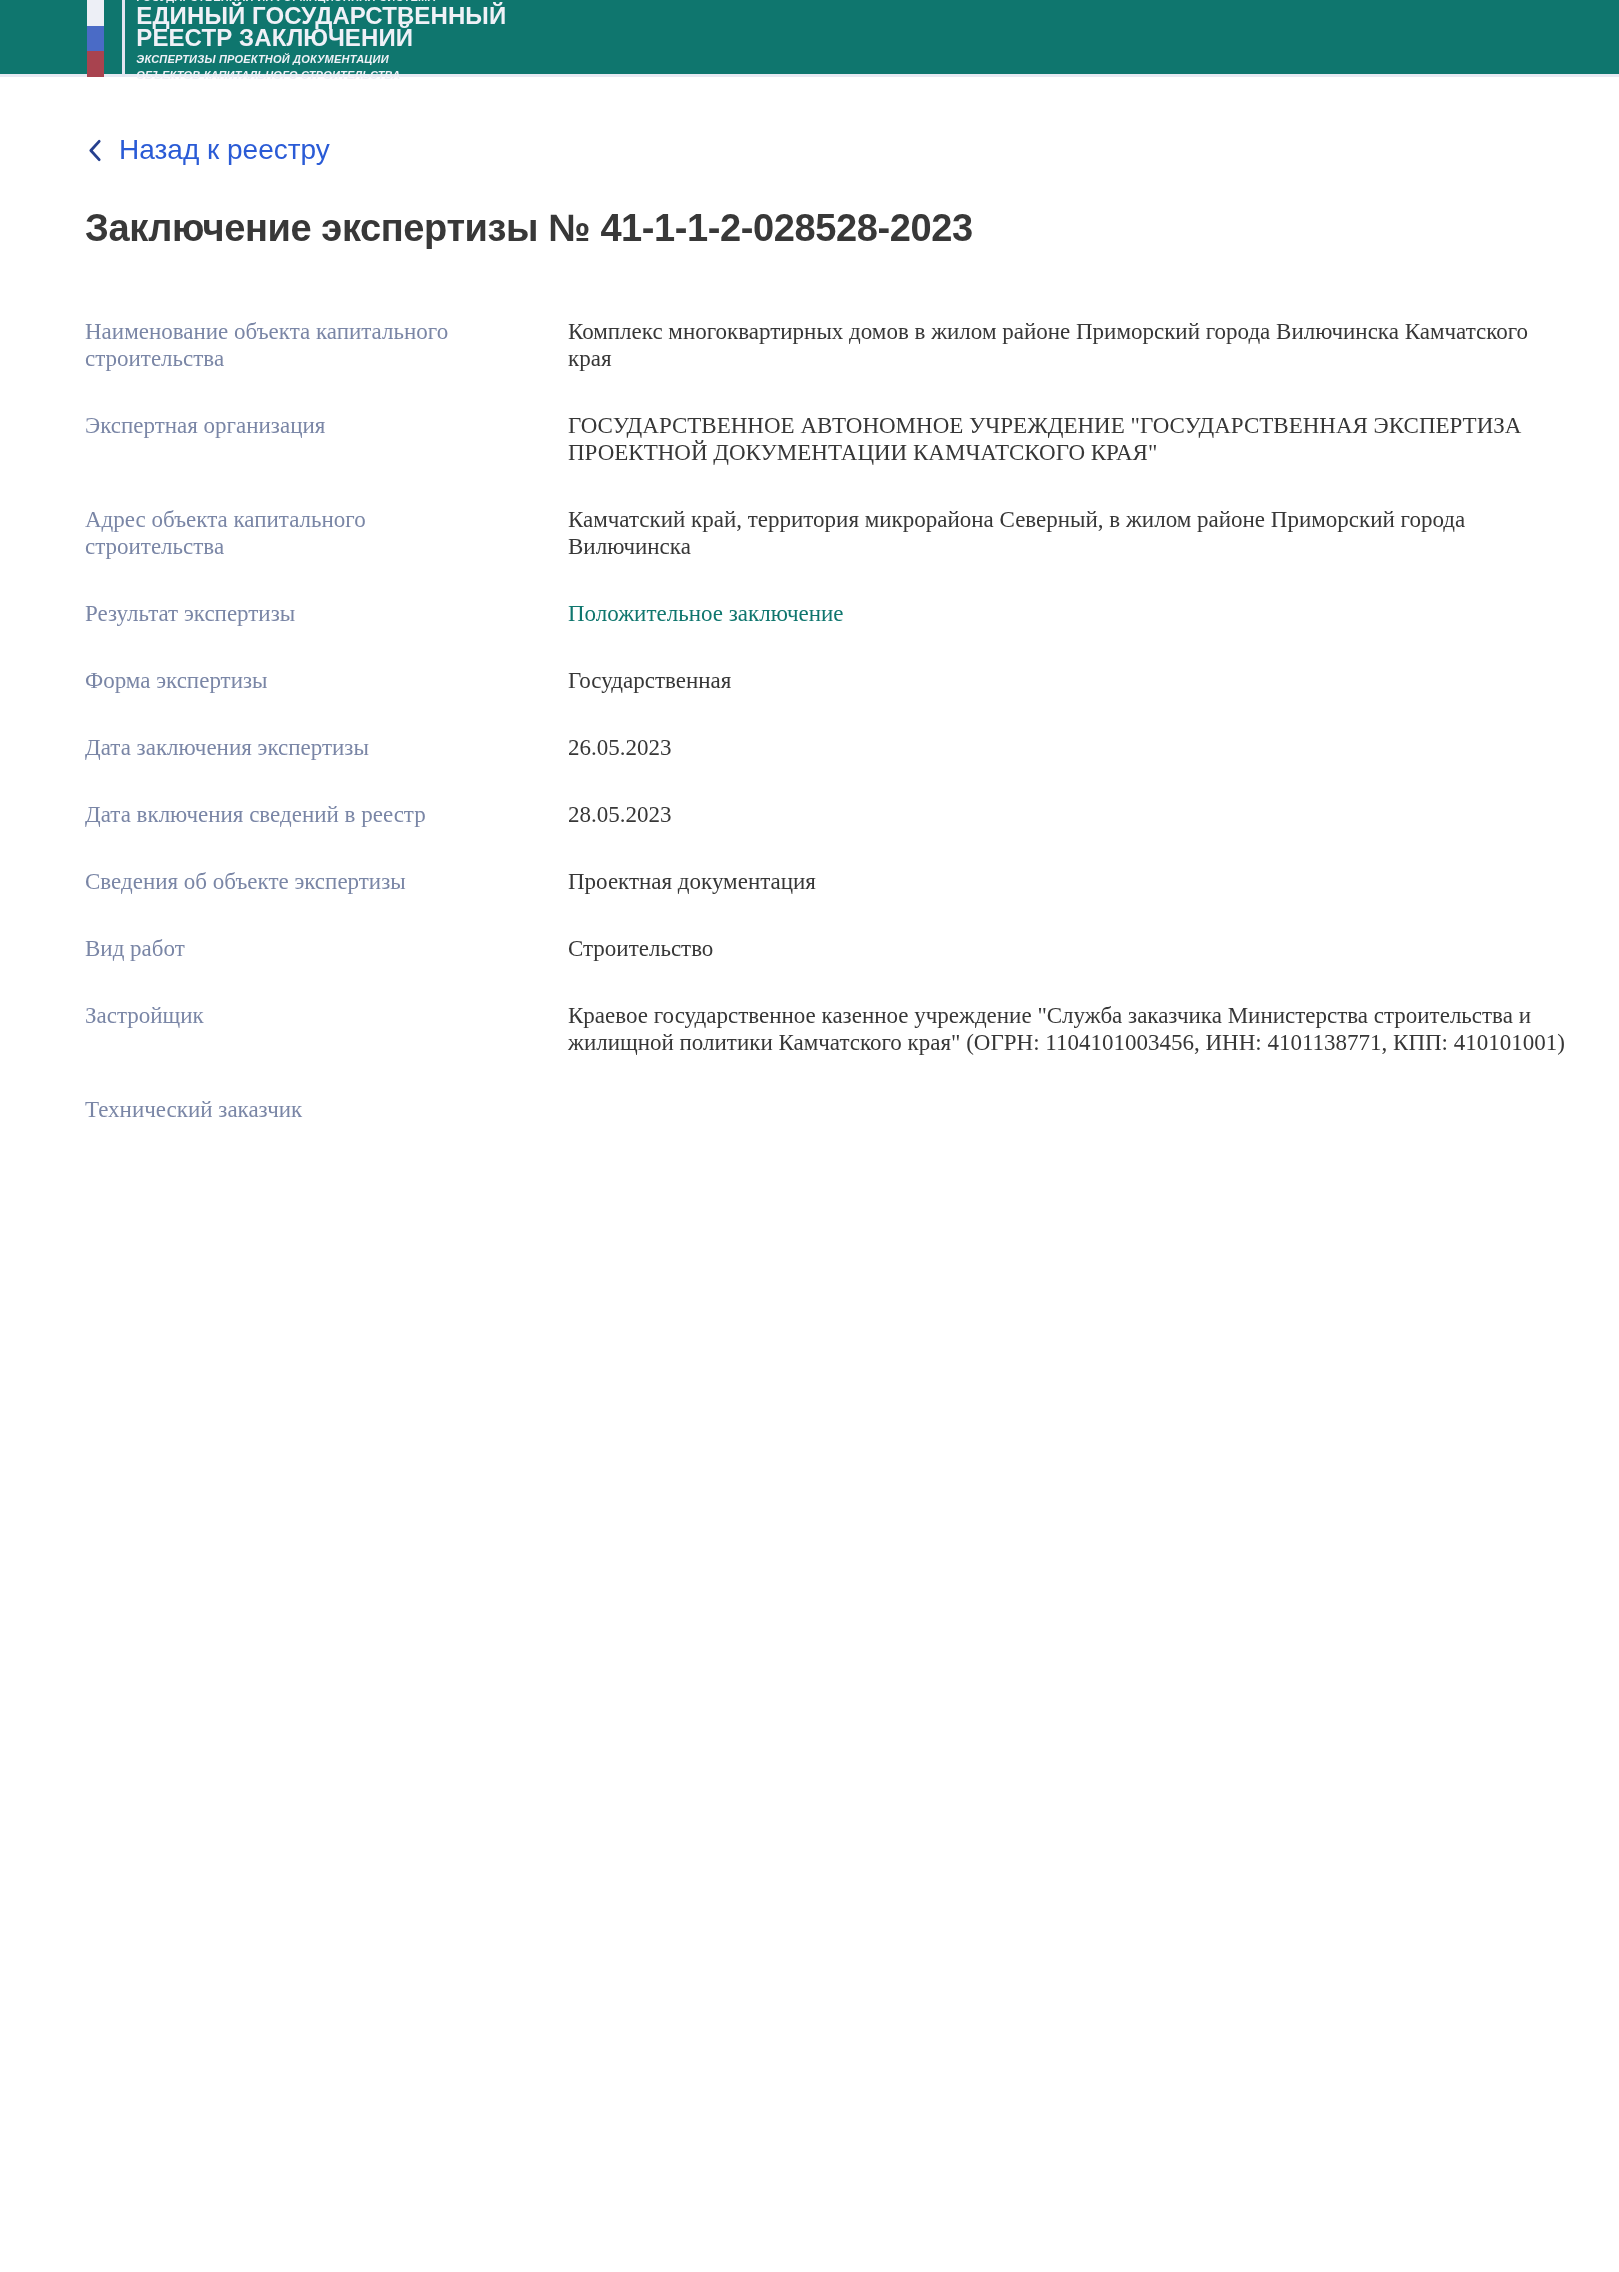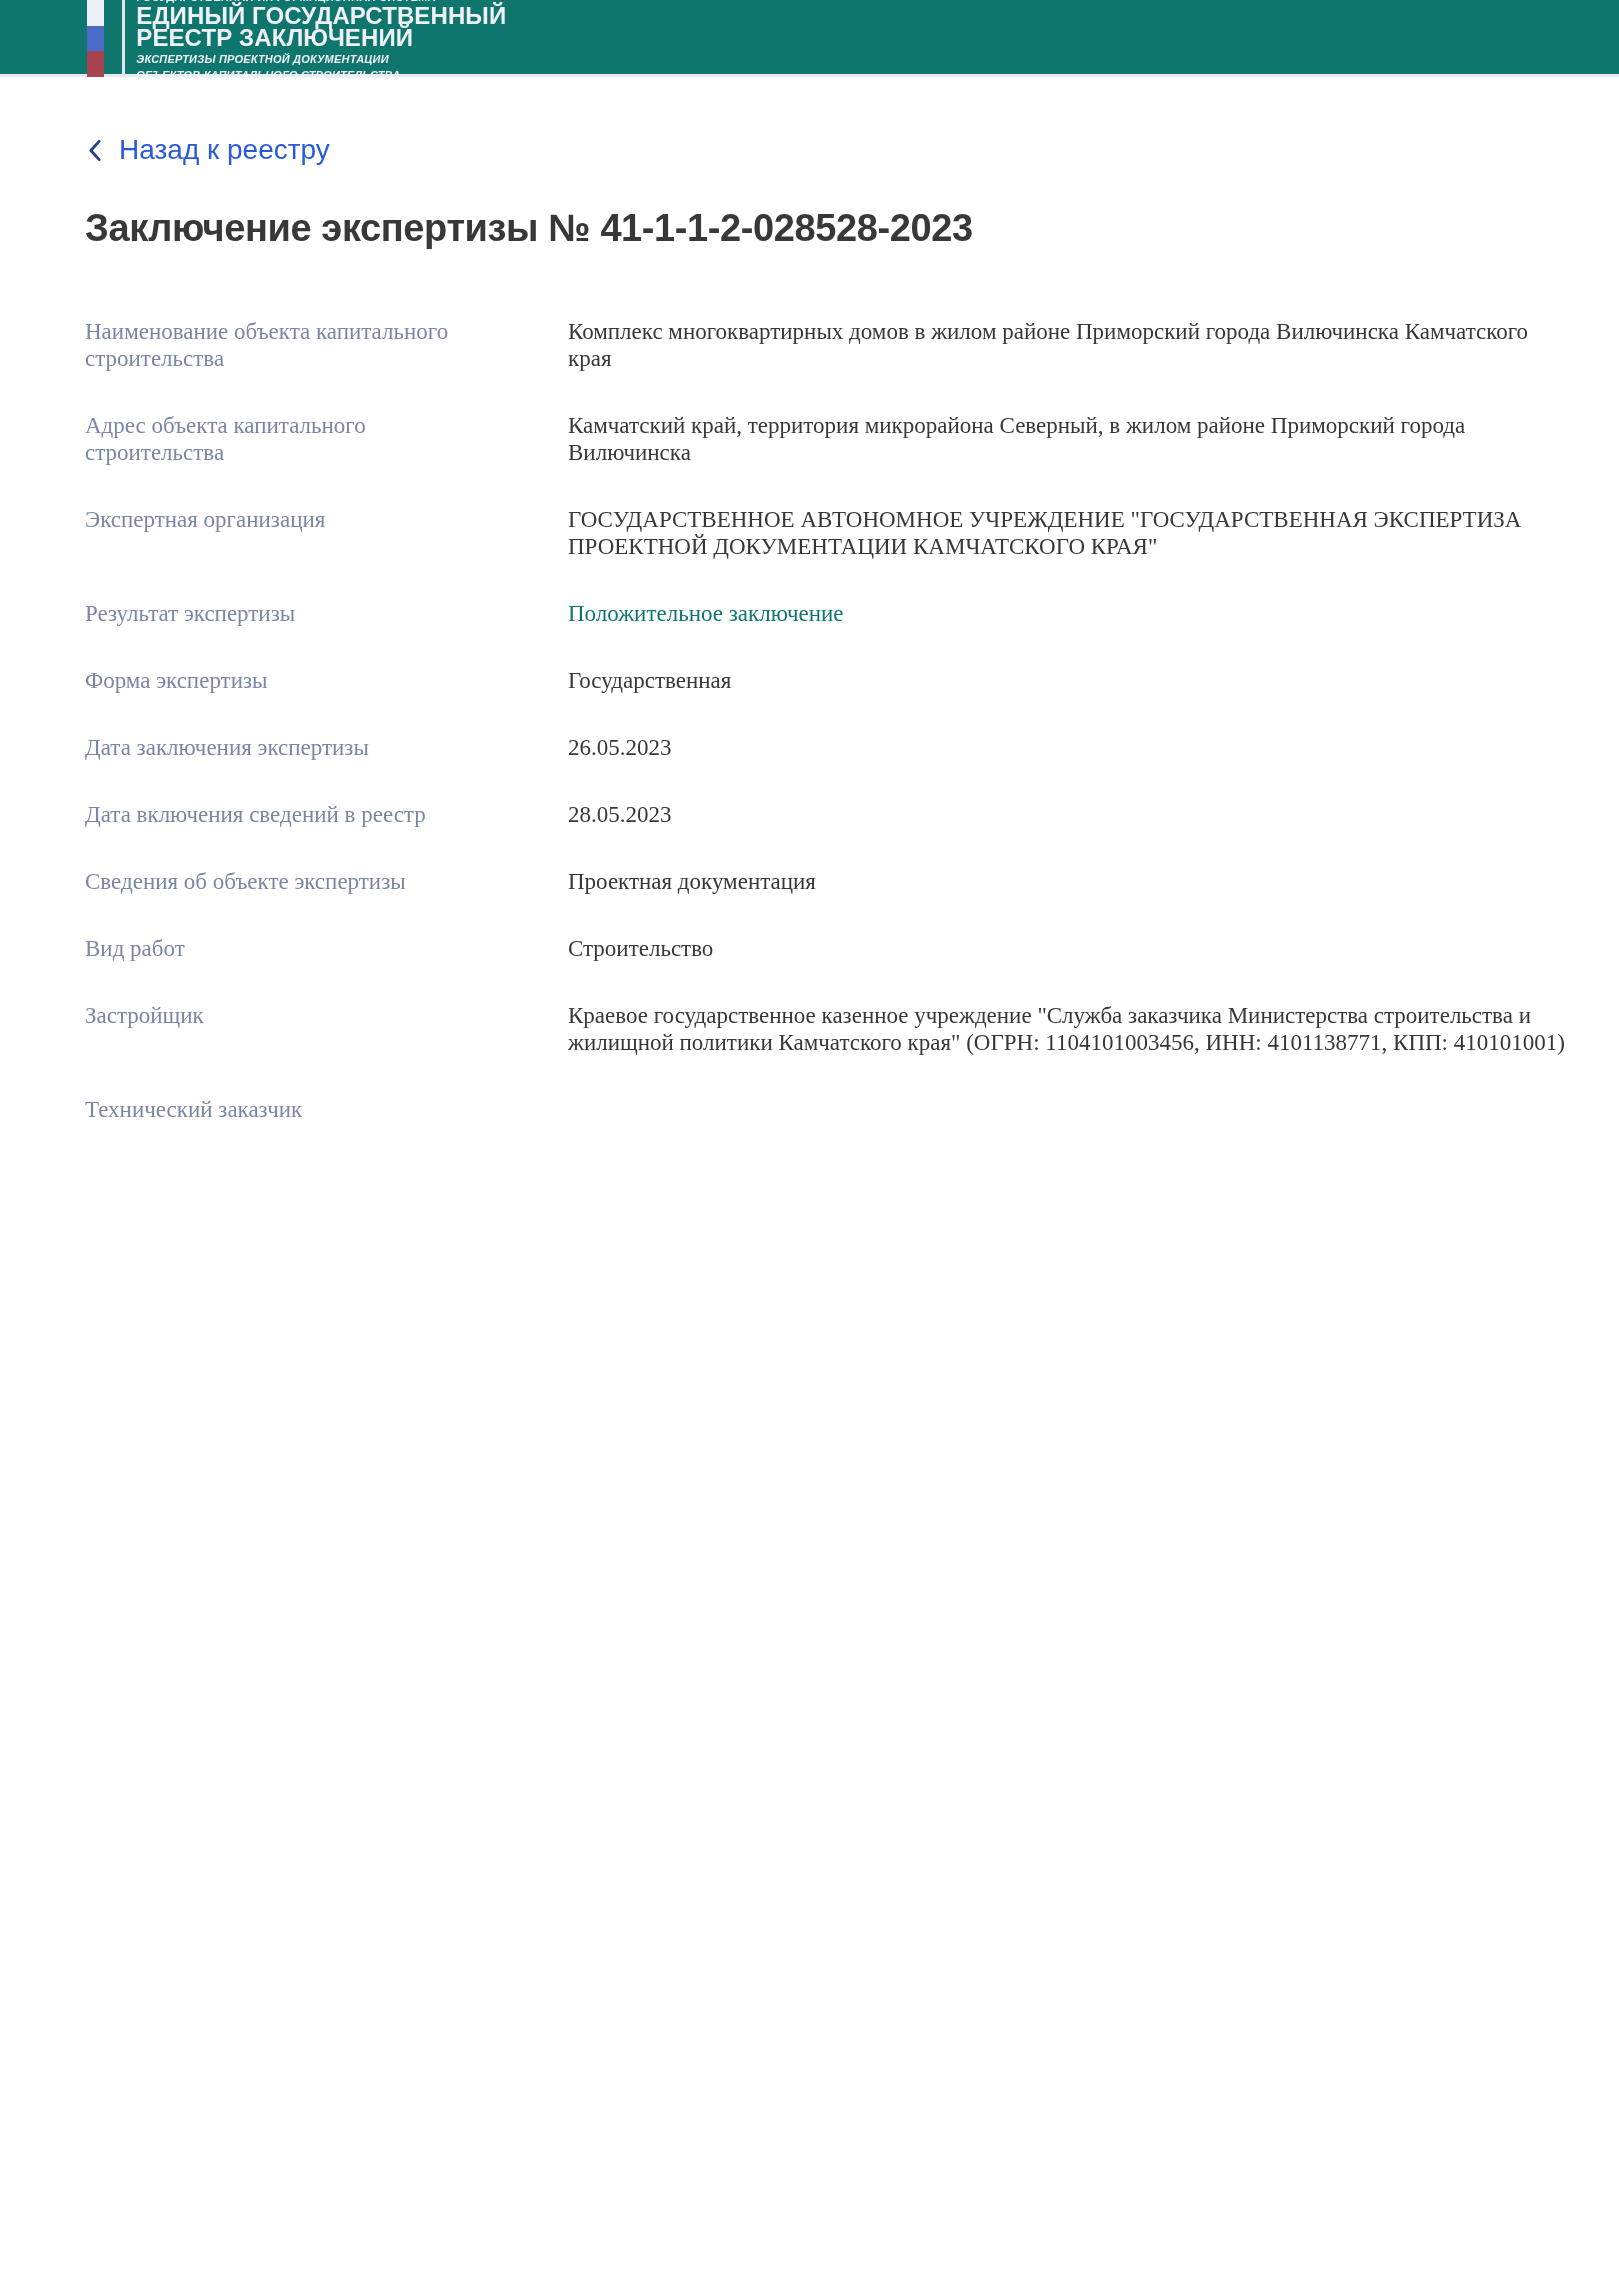--- a/index.html
+++ b/index.html
@@ -112,27 +112,27 @@
   <h1 class="page-title">Заключение экспертизы № 41-1-1-2-028528-2023</h1>
 
   <section class="details">
   <div class="field-row">
     <div class="field-label">Наименование объекта капитального строительства</div>
     <div class="field-value">Комплекс многоквартирных домов в жилом районе Приморский города Вилючинска Камчатского края</div>
   </div>
 
 
   <div class="field-row">
-    <div class="field-label">Адрес объекта капитального строительства</div>
-    <div class="field-value">Камчатский край, территория микрорайона Северный, в жилом районе Приморский города Вилючинска</div>
+    <div class="field-label">Экспертная организация</div>
+    <div class="field-value">ГОСУДАРСТВЕННОЕ АВТОНОМНОЕ УЧРЕЖДЕНИЕ "ГОСУДАРСТВЕННАЯ ЭКСПЕРТИЗА ПРОЕКТНОЙ ДОКУМЕНТАЦИИ КАМЧАТСКОГО КРАЯ"</div>
   </div>
 
   <div class="field-row">
-    <div class="field-label">Экспертная организация</div>
-    <div class="field-value">ГОСУДАРСТВЕННОЕ АВТОНОМНОЕ УЧРЕЖДЕНИЕ "ГОСУДАРСТВЕННАЯ ЭКСПЕРТИЗА ПРОЕКТНОЙ ДОКУМЕНТАЦИИ КАМЧАТСКОГО КРАЯ"</div>
+    <div class="field-label">Адрес объекта капитального строительства</div>
+    <div class="field-value">Камчатский край, территория микрорайона Северный, в жилом районе Приморский города Вилючинска</div>
   </div>
 
   <div class="field-row">
     <div class="field-label">Результат экспертизы</div>
     <div class="field-value positive">Положительное заключение</div>
   </div>
 
   <div class="field-row">
     <div class="field-label">Форма экспертизы</div>
     <div class="field-value">Государственная</div>

